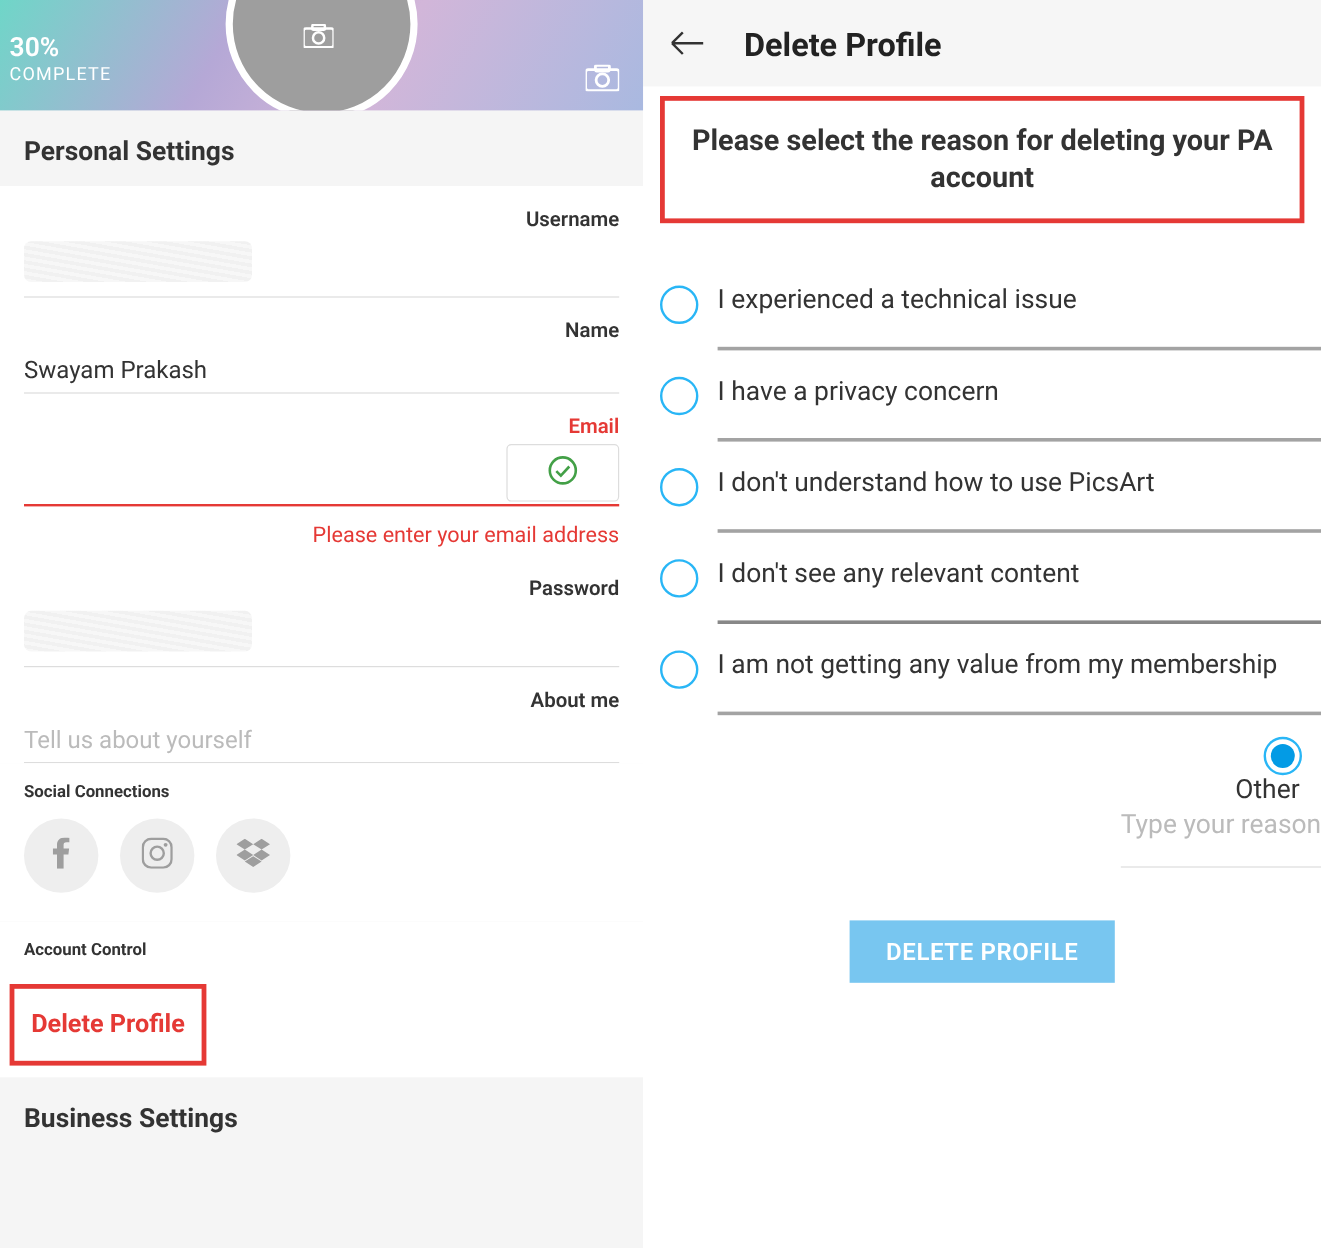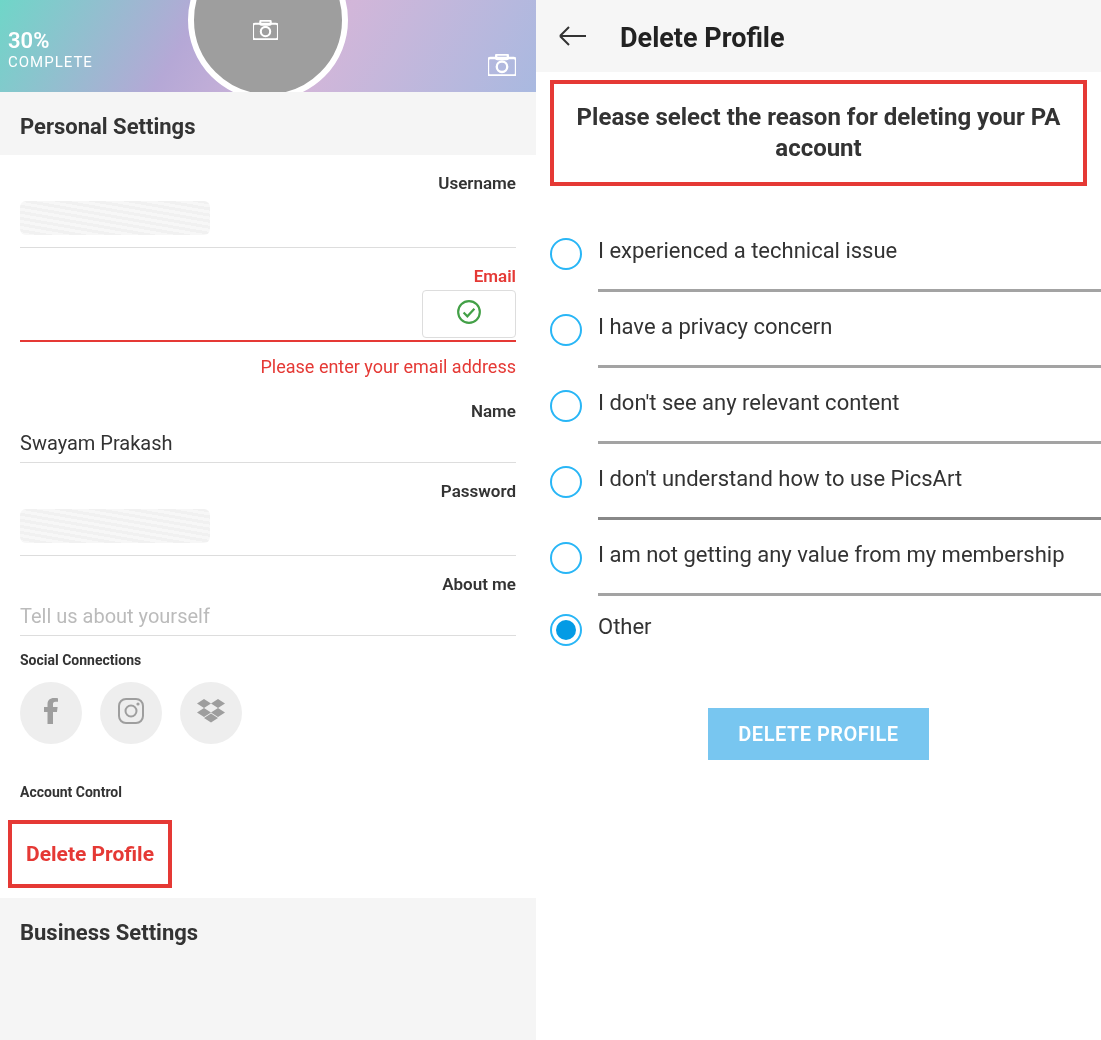--- a/index.html
+++ b/index.html
@@ -211,21 +211,21 @@
   border-bottom: 3px solid #a3a3a3;
   padding-bottom: 26px;
   margin-bottom: -18px;
   padding-top: 4px;
 }
 .reason-row:nth-child(4) .reason-txt-wrap { border-bottom-color: #888; }
 .reason-txt {
   font-size: 22px;
   color: #333;
 }
-.other-row { display:flex; align-items:flex-start; padding: 18px 0;}
+.other-row { display:flex; align-items:flex-end; padding: 18px 0; flex-direction: column;}
 .other-lbl { font-size:22px; color:#333; margin-right: 18px;}
 .other-input {
   flex:1;
   font-size:22px;
   color:#bbb;
   border-bottom: 1px solid #ddd;
   padding-bottom: 22px;
   margin-bottom: -18px;
   padding-top: 4px;
 }
@@ -269,39 +269,39 @@
   </div>
 
   <div class="section-head">Personal Settings</div>
 
   <div class="fields">
     <div class="field">
       <div class="label">Username</div>
       <div class="redact-wrap">
           <div class="input-line redacted"></div>
         </div>
+    </div>
+    <div class="field">
+      <div class="label">Name</div>
+      <div class="input-line">Swayam Prakash</div>
     </div>
     <div class="field">
       <div class="label error">Email</div>
       <div class="email-row">
         <div class="email-line"></div>
         <div class="verify-box">
           <span>
             <svg class="check-svg" viewBox="0 0 24 24">
                 <circle cx="12" cy="12" r="10" fill="none" stroke="#43a047" stroke-width="2"></circle>
                 <path d="M7 12.5 L10.5 16 L17 9" fill="none" stroke="#43a047" stroke-width="2"></path>
               </svg>
           </span>
         </div>
       </div>
       <div class="email-msg">Please enter your email address</div>
-    </div>
-    <div class="field">
-      <div class="label">Name</div>
-      <div class="input-line">Swayam Prakash</div>
     </div>
     <div class="field">
       <div class="label">Password</div>
       <div class="redact-wrap">
           <div class="input-line redacted redacted-sm"></div>
         </div>
     </div>
     <div class="field">
       <div class="label">About me</div>
       <div class="input-line placeholder">Tell us about yourself</div>
@@ -365,32 +365,33 @@
     <div class="reason-row">
       <div class="radio"></div>
       <div class="reason-txt-wrap"><span class="reason-txt">I experienced a technical issue</span></div>
     </div>
     <div class="reason-row">
       <div class="radio"></div>
       <div class="reason-txt-wrap"><span class="reason-txt">I have a privacy concern</span></div>
     </div>
     <div class="reason-row">
       <div class="radio"></div>
+      <div class="reason-txt-wrap"><span class="reason-txt">I don't understand how to use PicsArt</span></div>
+    </div>
+    <div class="reason-row">
+      <div class="radio"></div>
       <div class="reason-txt-wrap"><span class="reason-txt">I don't see any relevant content</span></div>
-    </div>
-    <div class="reason-row">
-      <div class="radio"></div>
-      <div class="reason-txt-wrap"><span class="reason-txt">I don't understand how to use PicsArt</span></div>
     </div>
     <div class="reason-row">
       <div class="radio"></div>
       <div class="reason-txt-wrap"><span class="reason-txt">I am not getting any value from my membership</span></div>
     </div>
     <div class="other-row">
       <div class="radio selected"></div>
       <span class="other-lbl">Other</span>
+      <span class="other-input">Type your reason</span>
     </div>
   </div>
 
   <div class="delete-btn-wrap">
     <span class="delete-btn">DELETE PROFILE</span>
   </div>
 </div>
 
 </body></html>

